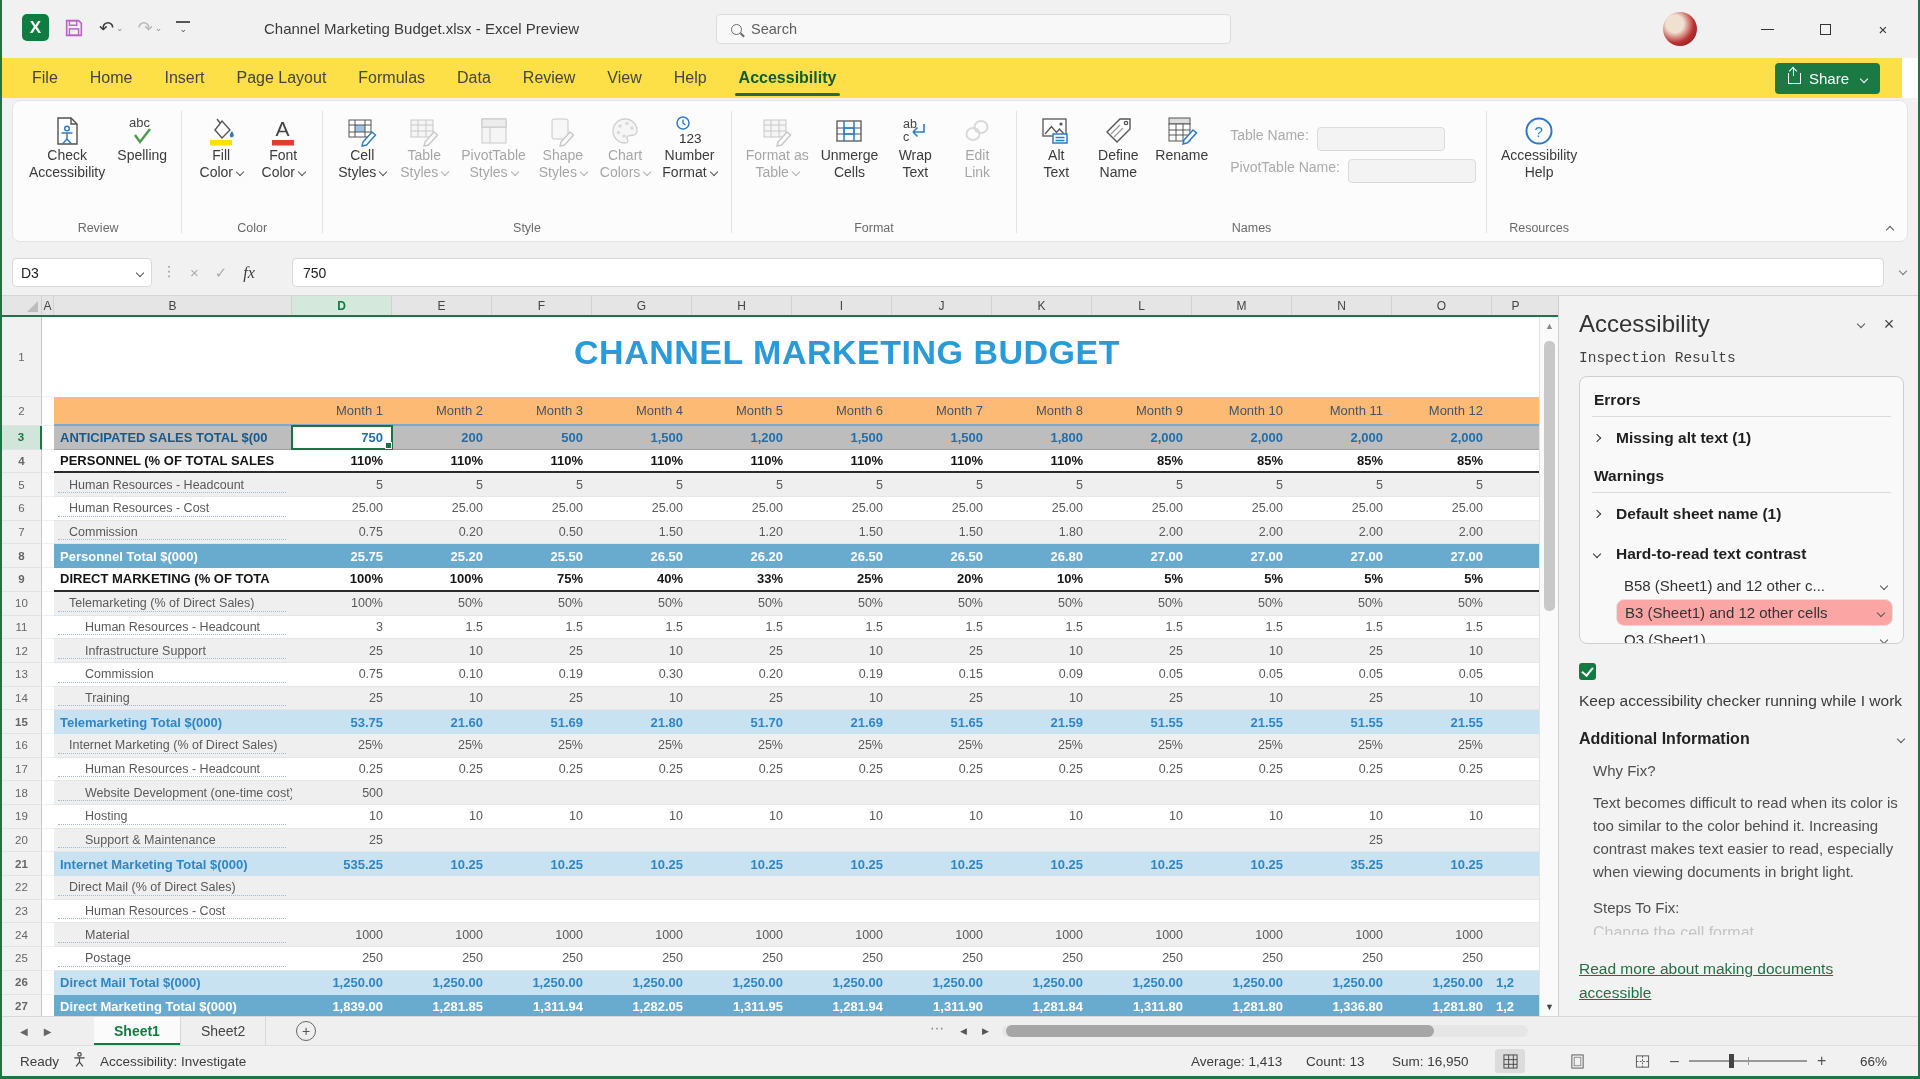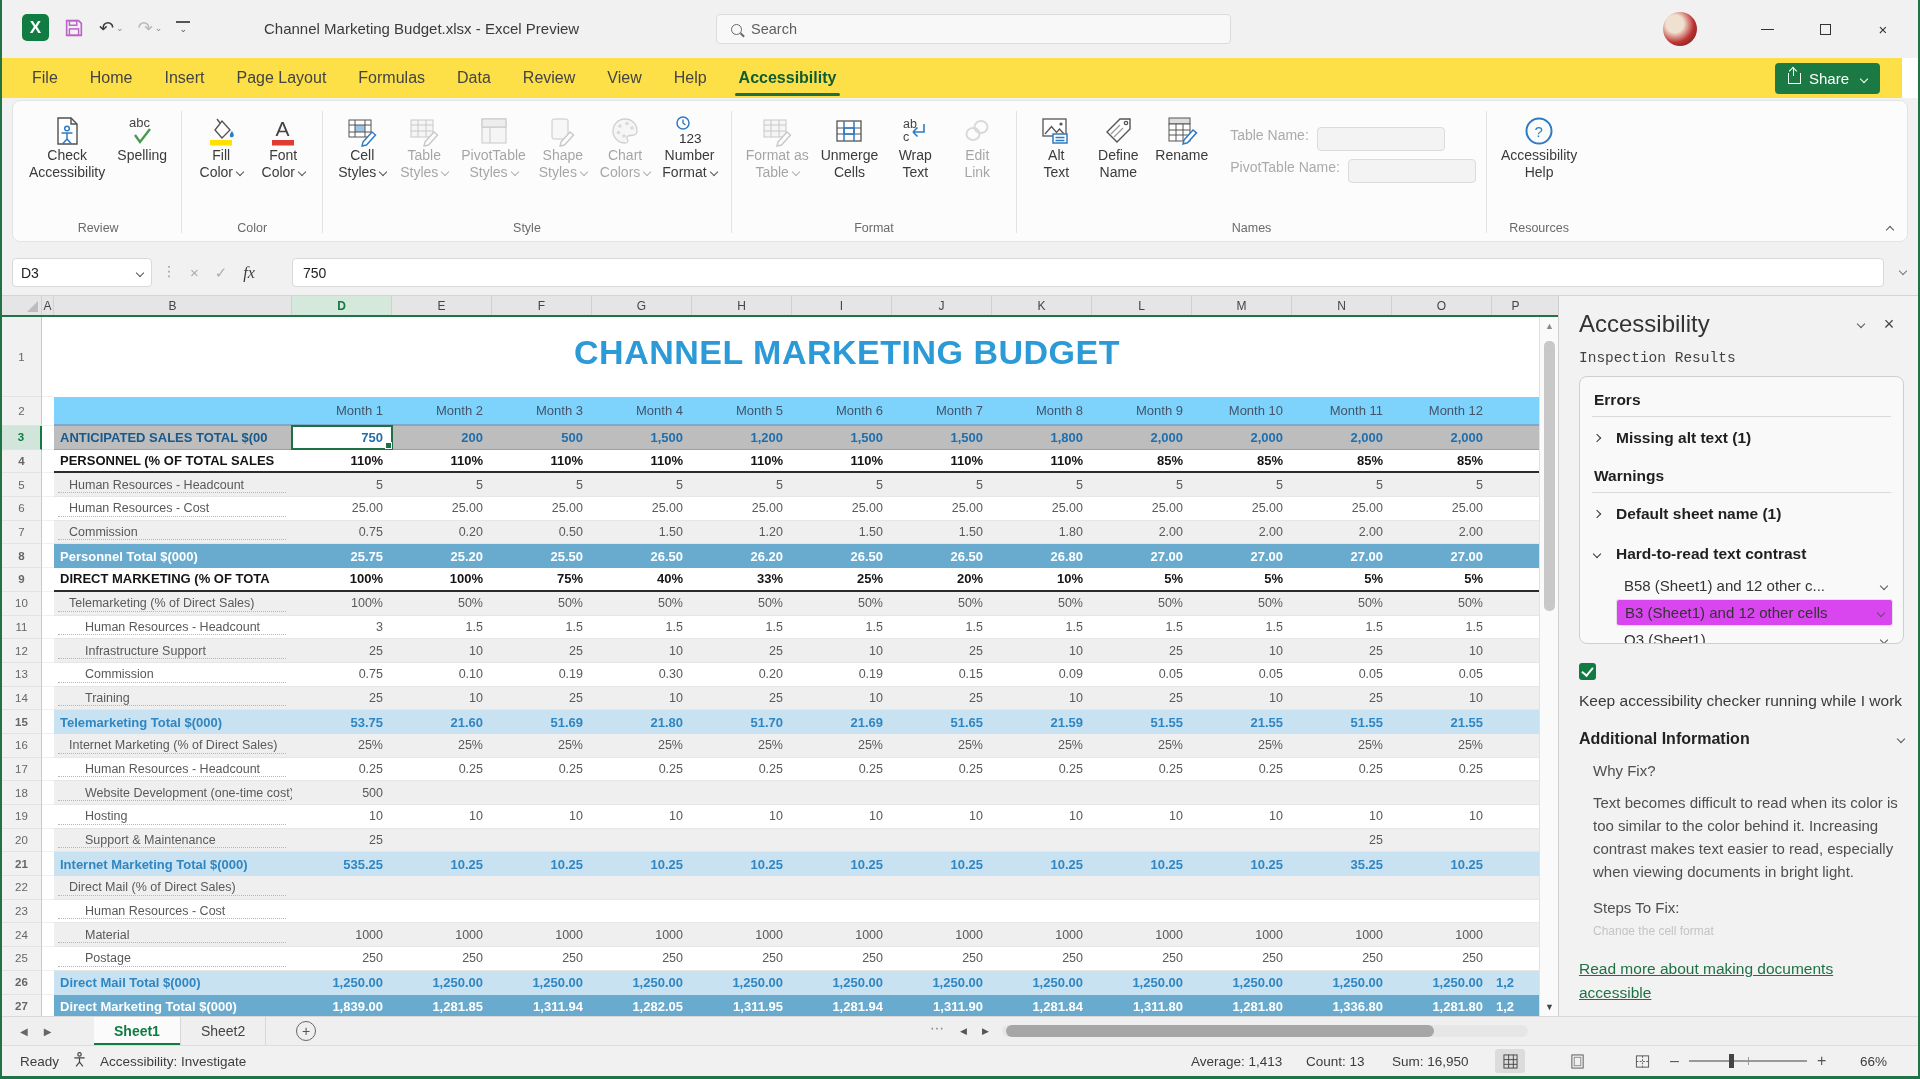--- a/index.html
+++ b/index.html
@@ -110,21 +110,21 @@
     border-bottom:1px dotted #A3BBCF;}
   .r-sales .band{background:#BDBDBD;border-bottom:1px solid #9f9f9f;}
   .r-sales .cb{color:#17598C;font-weight:bold;font-size:13px;}
   .r-sales .cm{color:#1F6FAE;font-weight:bold;font-size:13px;}
   .r-sec .band{background:#fff;border-bottom:2px solid #2b2b2b;}
   .r-sec{color:#141414;font-weight:bold;font-size:13px;}
   .r-td .band{background:#69ABCF;border-bottom:none;}
   .r-td{color:#fff;font-weight:bold;font-size:13px;}
   .r-tl .band{background:#C9E2F1;border-bottom:none;text-align:right;}
   .r-tl{color:#2F86C2;font-weight:bold;font-size:13px;}
-  .row2 .band{background:#7dd3fc;border-bottom:2px solid #7FA8C9;}
+  .row2 .band{background:#fdba74;border-bottom:2px solid #7FA8C9;}
   .row2 .cm{color:#44546A;font-size:13px;}
   .row1 .band{background:#fff;border-bottom:none;}
   .acell{background:#fff !important;outline:2px solid #1E7145;outline-offset:-1px;z-index:2;}
   .acell::after{content:"";position:absolute;right:0px;bottom:0px;width:5px;height:5px;background:#1E7145;
     border:1px solid #fff;}
   .sheettitle{position:absolute;left:240px;top:16px;width:1210px;text-align:center;font-size:34px;
     font-weight:bold;color:#2C9AD6;letter-spacing:.5px;}
   .vscroll{position:absolute;right:0;top:21px;width:20px;height:699px;background:#FAFAFA;
     border-left:1px solid #E2E2E2;}
   .vthumb{position:absolute;left:4px;right:4px;top:24px;height:270px;background:#C8C8C8;border-radius:5px;}
@@ -141,32 +141,32 @@
   .panesub{margin-top:12px;font-size:14.5px;color:#424242;font-family:Liberation Mono, monospace;}
   .card{margin-top:10px;background:#FAF9F9;border:1px solid #CFCFCF;border-radius:8px;height:268px;
     overflow:hidden;padding-top:4px;}
   .card-h{font-weight:bold;font-size:15.5px;color:#1f1f1f;padding:10px 14px 7px;margin:0 12px;
     border-bottom:1px solid #DED9D9;padding-left:2px;}
   .issue{display:flex;align-items:center;gap:16px;padding:12px 14px 10px;font-weight:bold;font-size:15.5px;
     color:#1f1f1f;}
   .issue .chev{margin-left:0;color:#333;}
   .child{display:flex;align-items:center;padding:4px 16px 4px 44px;font-size:15px;color:#333;}
   .child .t{flex:1;white-space:nowrap;overflow:hidden;}
-  .child.hl{background:#d946ef;border:1px solid #E2E2E2;border-radius:3px;margin:1px 10px 1px 36px;
+  .child.hl{background:#fca5a5;border:1px solid #E2E2E2;border-radius:8px;margin:1px 10px 1px 36px;
     padding:4px 8px;}
   .chkrow{display:flex;gap:10px;margin-top:16px;font-size:15.5px;color:#3a3a3a;line-height:22px;flex-direction:column;}
   .chk{width:17px;height:17px;flex:none;background:#107C41;border-radius:3px;position:relative;margin-top:3px;}
   .chk::after{content:"";position:absolute;left:5px;top:2px;width:5px;height:9px;border-right:2px solid #fff;
     border-bottom:2px solid #fff;transform:rotate(40deg);}
   .addinfo{display:flex;align-items:center;margin-top:18px;font-size:16px;font-weight:bold;color:#222;}
   .addinfo .t{flex:1;}
   .whyfix{margin-top:14px;padding-left:14px;font-size:15px;color:#4f4f4f;}
   .whytext{margin-top:12px;padding-left:14px;font-size:15px;color:#4f4f4f;line-height:23px;width:326px;}
   .steps{margin-top:16px;padding-left:14px;font-size:15px;color:#4f4f4f;}
-  .stepsclip{height:11px;overflow:hidden;padding-left:14px;margin-top:8px;font-size:12px;color:#C4C4C4;}
+  .stepsclip{height:11px;overflow:hidden;padding-left:14px;margin-top:8px;font-size:16px;color:#C4C4C4;}
   .panelink{margin-top:22px;padding-left:0px;font-size:15.5px;color:#1E7145;text-decoration:underline;
     width:300px;line-height:24px;}
   
   .tabrow{position:absolute;left:0;top:1016px;right:0;height:29px;background:#EFEFEF;
     border-top:1px solid #D8D8D8;}
   .tnav{position:absolute;top:0;height:28px;display:flex;align-items:center;color:#666;font-size:10px;gap:16px;
     left:18px;}
   .stabs{position:absolute;left:92px;top:0;height:28px;display:flex;}
   .stab{padding:0 20px;display:flex;align-items:center;font-size:14px;color:#444;height:28px;
     border-right:1px solid #D8D8D8;position:relative;}

